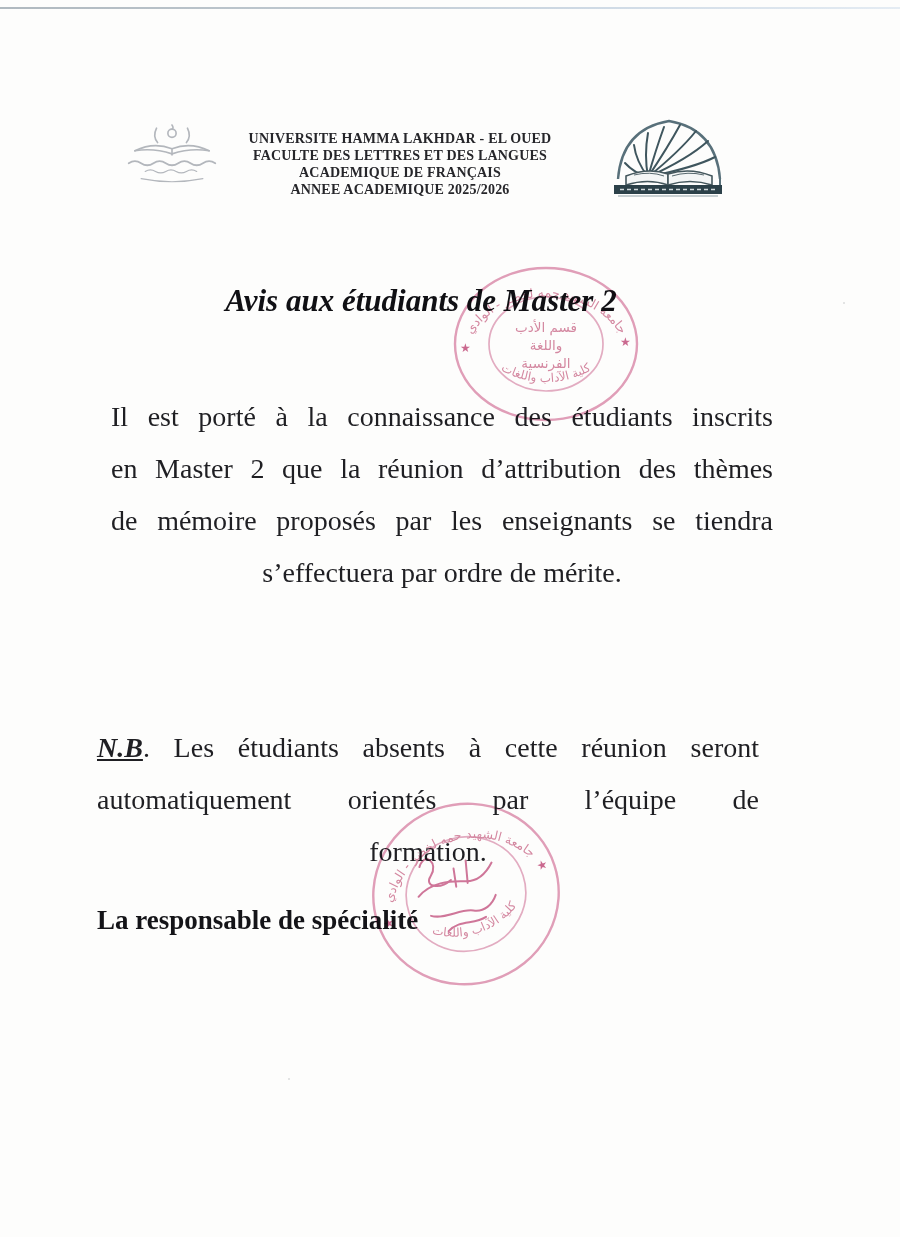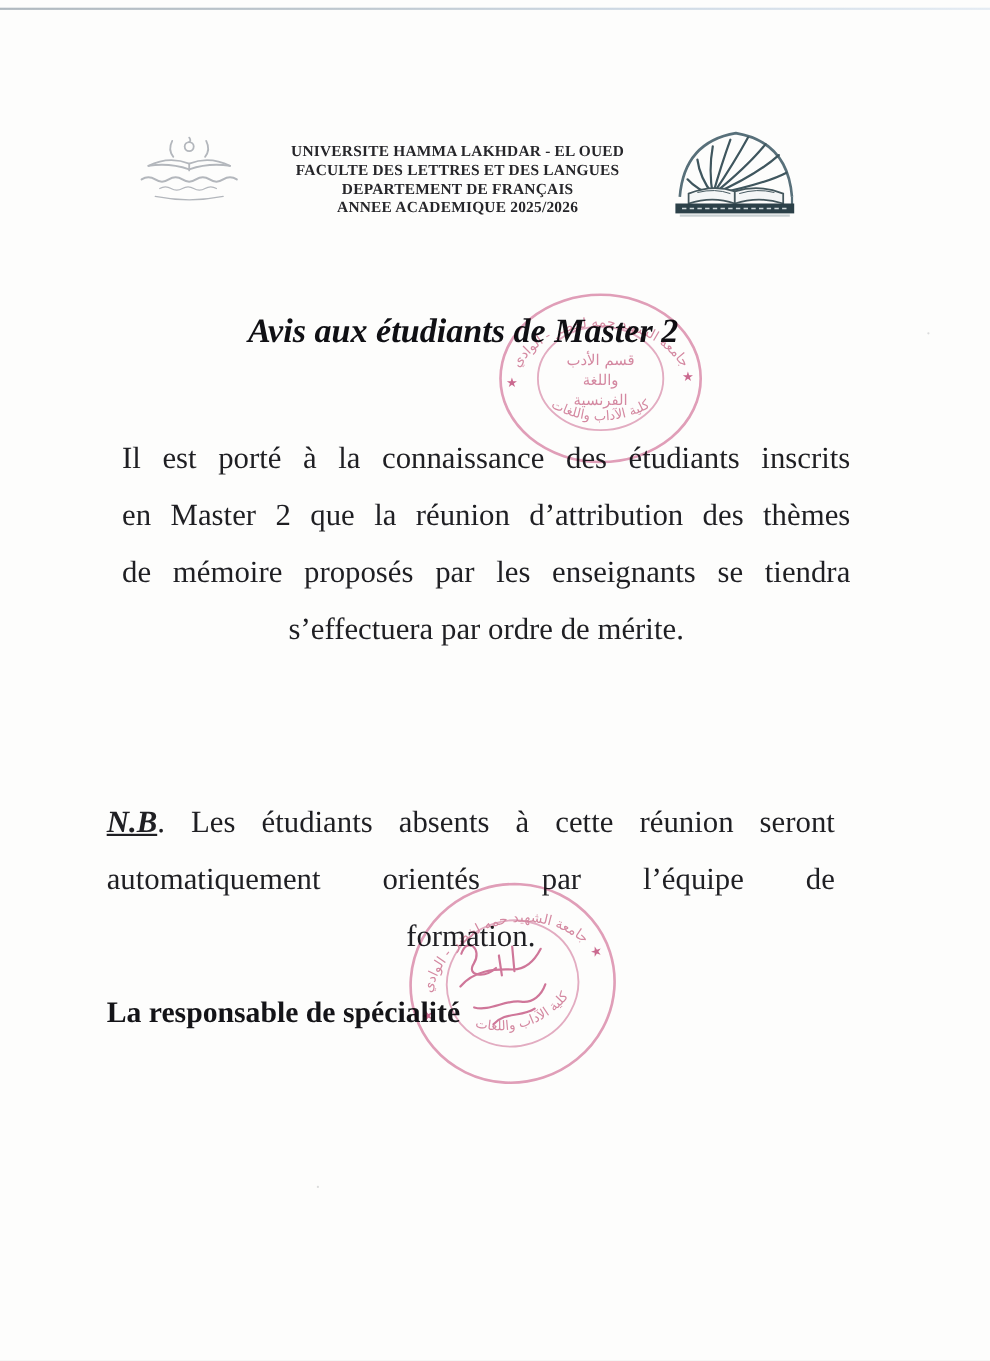--- a/index.html
+++ b/index.html
@@ -15,21 +15,21 @@
   
   .top-edge{
     position:absolute;top:7px;left:0;width:100%;height:2px;
     background:linear-gradient(90deg,#96a2ab 0%,#a9b6c0 35%,#bfcedd 65%,#dce6f0 100%);
     opacity:.75;
   }
   .speck{position:absolute;background:#b9bcbe;border-radius:50%;opacity:.5;}
 
   
   .header-text{
-    position:absolute;top:130px;left:241px;width:350px;
+    position:absolute;top:130px;left:225px;width:350px;
     text-align:center;
     font-weight:bold;font-size:14px;line-height:17px;
     color:#26262a;letter-spacing:.2px;
   }
   .logo-left{position:absolute;top:124px;left:114px;width:116px;height:68px;opacity:.85;}
   .logo-right{position:absolute;top:115px;left:612px;width:114px;height:84px;}
 
   
   .title{
     position:absolute;top:283px;left:97px;width:648px;
@@ -106,21 +106,21 @@
       <path d="M92,60 Q76,56 60,61" stroke-width="0.9" fill="none"></path>
     </g>
     <rect x="2" y="70" width="108" height="9" fill="#2c4149"></rect>
     <line x1="8" y1="74.5" x2="104" y2="74.5" stroke="#cfd8da" stroke-width="1.4" stroke-dasharray="4 3"></line>
     <rect x="6" y="80" width="100" height="2" fill="#93a3a8" opacity="0.5"></rect>
   </svg>
 
   <div class="header-text">
     <div>UNIVERSITE HAMMA LAKHDAR - EL OUED</div>
     <div>FACULTE DES LETTRES ET DES LANGUES</div>
-    <div>DEPARTEMENT DE FRANÇAIS</div>
+    <div>ACADEMIQUE DE FRANÇAIS</div>
     <div>ANNEE ACADEMIQUE 2025/2026</div>
   </div>
 
   <h1 class="title">Avis aux étudiants de Master 2</h1>
 
   <div class="bodyblock p1">
     <div class="jline">Il est porté à la connaissance des étudiants inscrits</div>
     <div class="jline">en Master 2 que la réunion d’attribution des thèmes</div>
     <div class="jline">de mémoire proposés par les enseignants se tiendra</div>
     <div class="lline">s’effectuera par ordre de mérite.</div>

